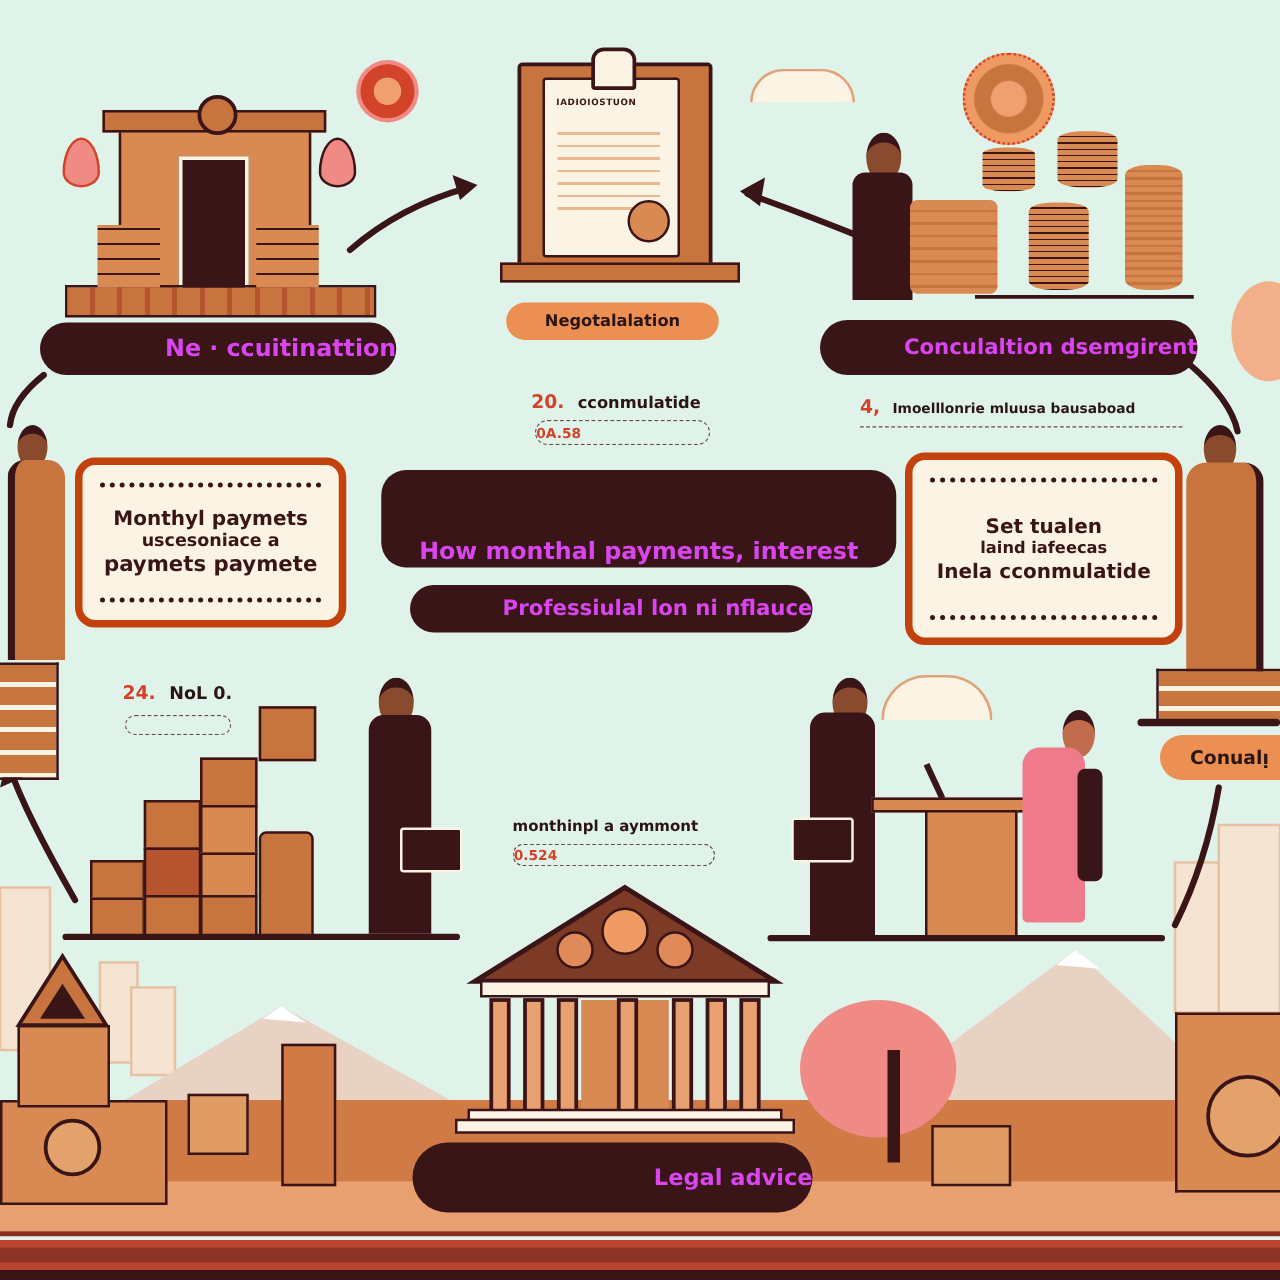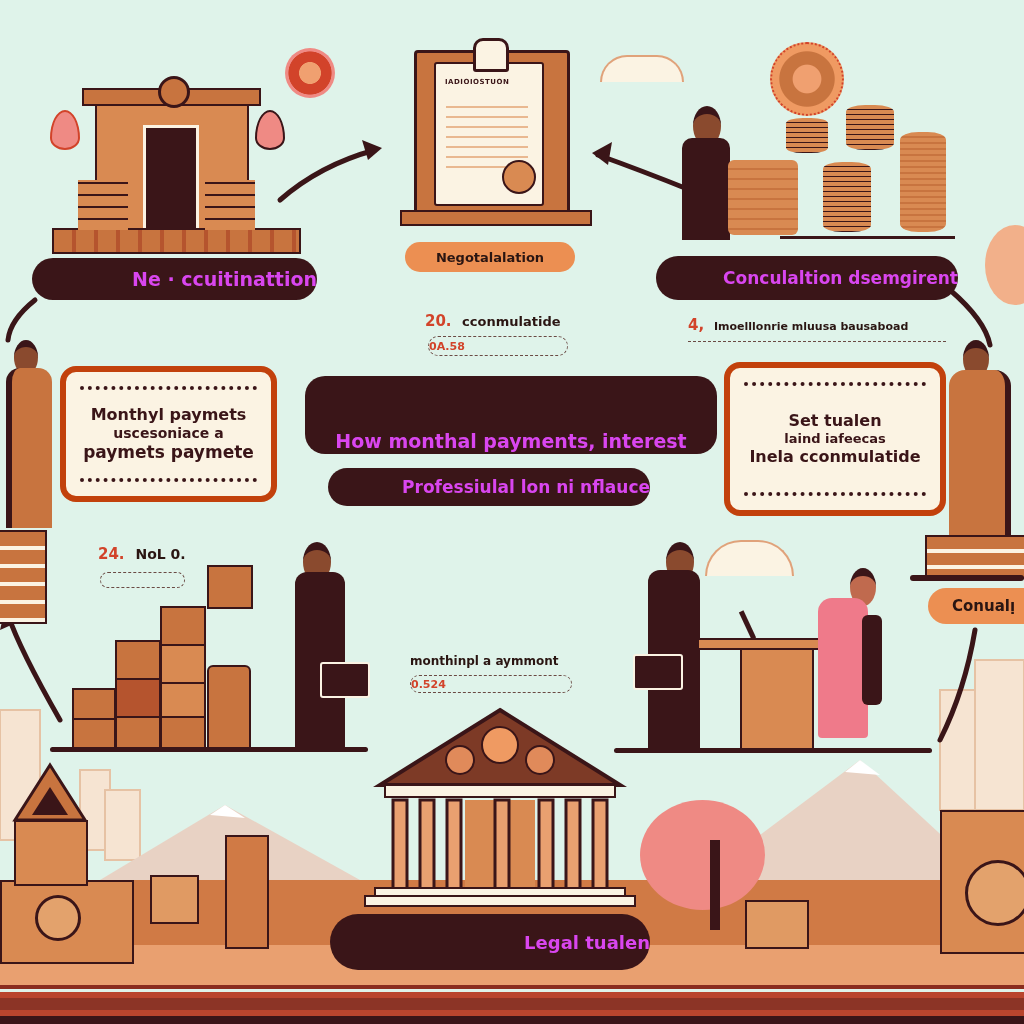--- a/index.html
+++ b/index.html
@@ -73,21 +73,21 @@
       <rect x="174" y="100" width="14" height="90"></rect>
     <rect x="201" y="100" width="14" height="90"></rect>
       <rect x="228" y="100" width="14" height="90"></rect>
     <rect x="130" y="100" width="14" height="90"></rect>
   </g>
   <rect x="10" y="188" width="250" height="8" fill="#fbf3e3" stroke="#3a1518" stroke-width="2"></rect>
   <rect x="0" y="196" width="270" height="10" fill="#fbf3e3" stroke="#3a1518" stroke-width="2"></rect>
 </svg>
 
 <div class="pill-dark" style="left:330px;top:914px;width:320px;height:56px;font-size:18px;">
-  <span>Legal tualen</span>
+  <span>Legal advice</span>
 </div>
 
 <svg width="1024" height="1024" style="left:0;top:0">
   <g fill="none" stroke="#3a1518" stroke-width="5" stroke-linecap="round">
     <path d="M280,200 Q320,165 375,150"></path>
     <path d="M690,190 Q640,170 598,155"></path>
     <path d="M60,720 Q20,650 8,615"></path>
     <path d="M35,300 Q10,320 8,340"></path>
     <path d="M950,290 Q985,320 990,345"></path>
     <path d="M940,740 Q965,690 975,630"></path>

